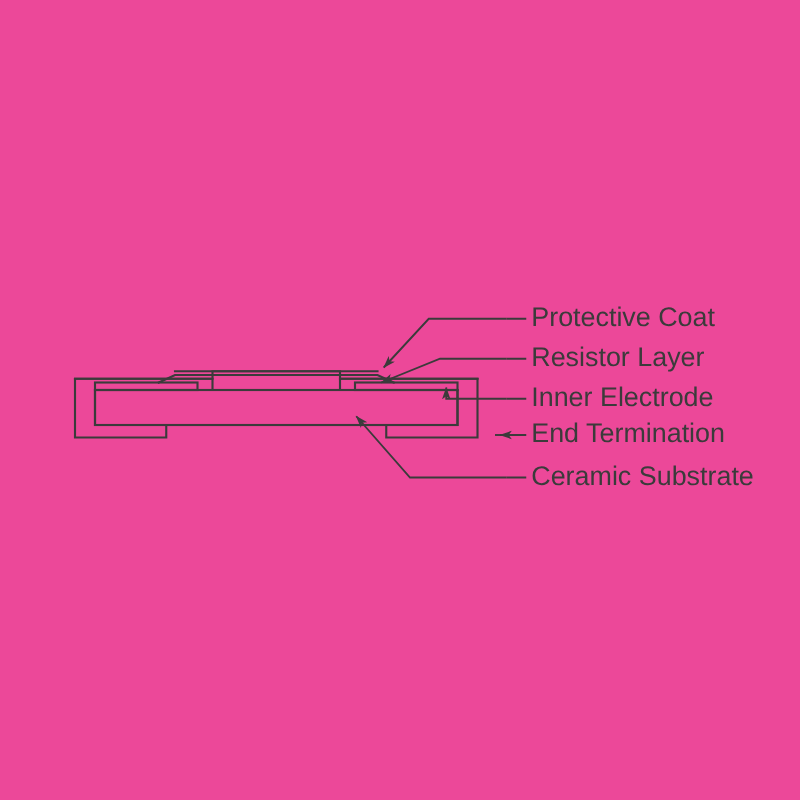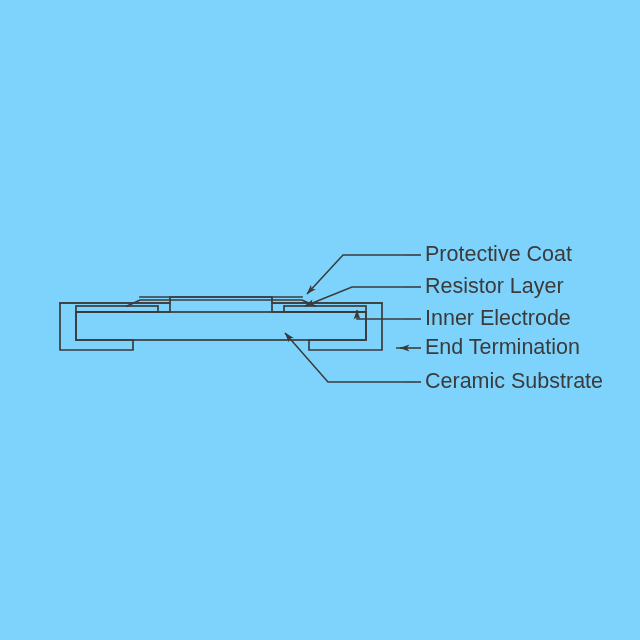--- a/index.html
+++ b/index.html
@@ -11,21 +11,21 @@
   body {
     width: 640px;
     height: 640px;
     font-family: "Liberation Sans", sans-serif;
     overflow: hidden;
   }
   #stage {
     position: relative;
     width: 640px;
     height: 640px;
-    background: #7dd3fc;
+    background: #ec4899;
   }
   #diagram-svg {
     position: absolute;
     left: 0;
     top: 0;
     width: 640px;
     height: 640px;
     display: block;
   }
   .dl-text {

